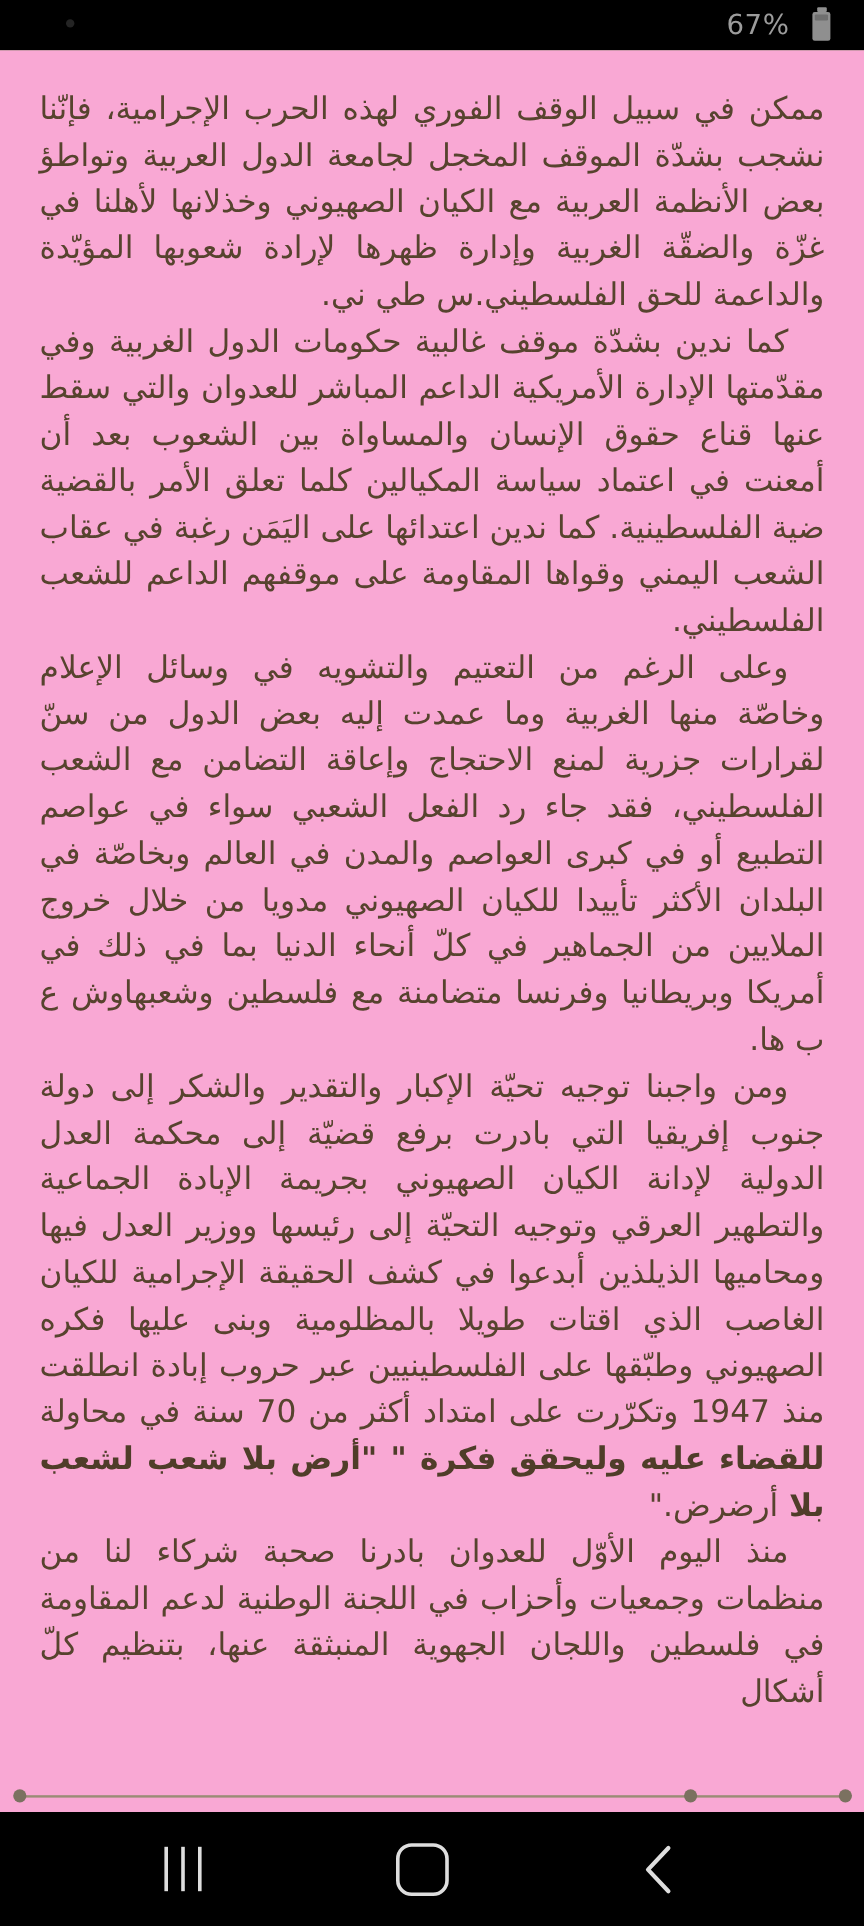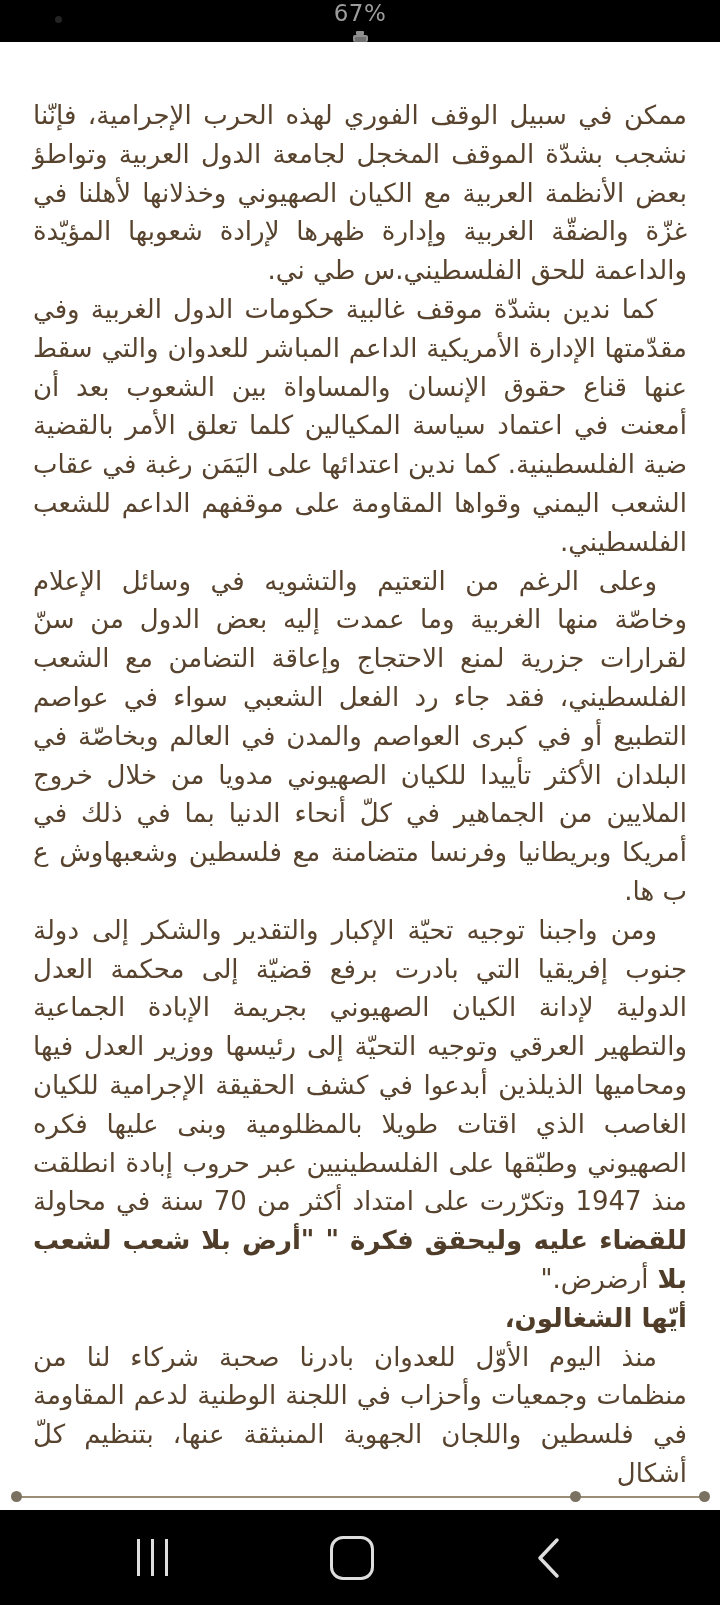--- a/index.html
+++ b/index.html
@@ -9,43 +9,43 @@
     font-family:"DejaVu Sans",sans-serif;
     overflow:hidden;
   }
   .screen{position:relative;width:720px;height:1605px;overflow:hidden;}
 
   
   .status-bar{
     position:absolute;top:0;left:0;width:720px;height:42px;
     background:#000;
     display:flex;align-items:center;justify-content:flex-end;
-    padding:0 28px;box-sizing:border-box;gap:7px;flex-direction:column;
+    padding:0 28px;box-sizing:border-box;gap:19px;
   }
   .notif-dot{
     position:absolute;left:55px;top:16px;width:7px;height:7px;
     border-radius:50%;background:#242424;
   }
   .battery-text{color:#9c9c9c;font-size:23px;letter-spacing:.5px;}
   .battery-icon{position:relative;width:15px;height:24px;background:#8f8f8f;border-radius:2px;margin-top:2px;}
   .battery-icon::before{
     content:"";position:absolute;top:-4px;left:3.5px;width:8px;height:4px;
     background:#8f8f8f;border-radius:1px;
   }
   .battery-icon::after{
     content:"";position:absolute;top:2px;left:2px;right:2px;height:5px;
     background:#6f6f6f;border-radius:1px;
   }
 
   
   .document{
     position:absolute;top:42px;left:0;width:720px;height:1470px;
-    background:#ffffff;
+    background:#f9a8d4;
     box-sizing:border-box;
-    padding:54px 33px 0 33px;
+    padding:30px 33px 0 33px;
     direction:rtl;
     text-align:justify;
     color:#57432e;
     font-size:26px;
     line-height:38.8px;
     overflow:hidden;
   }
   .document p{margin:0;}
   .document p.indent{text-indent:30px;}
   .document .bold, .document p.heading{font-weight:bold;color:#4f3d29;}
@@ -84,21 +84,20 @@
     <span class="battery-text">67%</span>
     <span class="battery-icon"></span>
   </div>
 
   <div class="document">
     <div>
         <p><span>ممكن في سبيل الوقف الفوري لهذه الحرب الإجرامية، فإنّنا نشجب بشدّة الموقف المخجل لجامعة الدول العربية وتواطؤ بعض الأنظمة العربية مع الكيان الصهيوني وخذلانها لأهلنا في غزّة والضقّة الغربية وإدارة ظهرها لإرادة شعوبها المؤيّدة والداعمة للحق الفلسطيني.س طي ني.</span></p>
         <p class="indent"><span>كما ندين بشدّة موقف غالبية حكومات الدول الغربية وفي مقدّمتها الإدارة الأمريكية الداعم المباشر للعدوان والتي سقط عنها قناع حقوق الإنسان والمساواة بين الشعوب بعد أن أمعنت في اعتماد سياسة المكيالين كلما تعلق الأمر بالقضية ضية الفلسطينية. كما ندين اعتدائها على اليَمَن رغبة في عقاب الشعب اليمني وقواها المقاومة على موقفهم الداعم للشعب الفلسطيني.</span></p>
         <p class="indent"><span>وعلى الرغم من التعتيم والتشويه في وسائل الإعلام وخاصّة منها الغربية وما عمدت إليه بعض الدول من سنّ لقرارات جزرية لمنع الاحتجاج وإعاقة التضامن مع الشعب الفلسطيني، فقد جاء رد الفعل الشعبي سواء في عواصم التطبيع أو في كبرى العواصم والمدن في العالم وبخاصّة في البلدان الأكثر تأييدا للكيان الصهيوني مدويا من خلال خروج الملايين من الجماهير في كلّ أنحاء الدنيا بما في ذلك في أمريكا وبريطانيا وفرنسا متضامنة مع فلسطين وشعبهاوش ع ب ها.</span></p>
         <p class="indent"><span>ومن واجبنا توجيه تحيّة الإكبار والتقدير والشكر إلى دولة جنوب إفريقيا التي بادرت برفع قضيّة إلى محكمة العدل الدولية لإدانة الكيان الصهيوني بجريمة الإبادة الجماعية والتطهير العرقي وتوجيه التحيّة إلى رئيسها ووزير العدل فيها ومحاميها الذيلذين أبدعوا في كشف الحقيقة الإجرامية للكيان الغاصب الذي اقتات طويلا بالمظلومية وبنى عليها فكره الصهيوني وطبّقها على الفلسطينيين عبر حروب إبادة انطلقت منذ 1947 وتكرّرت على امتداد أكثر من 70 سنة في محاولة </span><span class="bold">للقضاء عليه وليحقق فكرة " "أرض بلا شعب لشعب بلا </span><span>أرضرض."</span></p>
-        <p class="heading"><span class="bold">أيّها الشغالون،</span></p>
         <p class="indent"><span>منذ اليوم الأوّل للعدوان بادرنا صحبة شركاء لنا من منظمات وجمعيات وأحزاب في اللجنة الوطنية لدعم المقاومة في فلسطين واللجان الجهوية المنبثقة عنها، بتنظيم كلّ أشكال</span></p>
       </div>
   </div>
 
   <div class="seekbar">
     <div class="track"></div>
     <div class="dot" style="left:11px"></div>
     <div class="dot" style="left:570px"></div>
     <div class="dot" style="left:699px"></div>
   </div>

